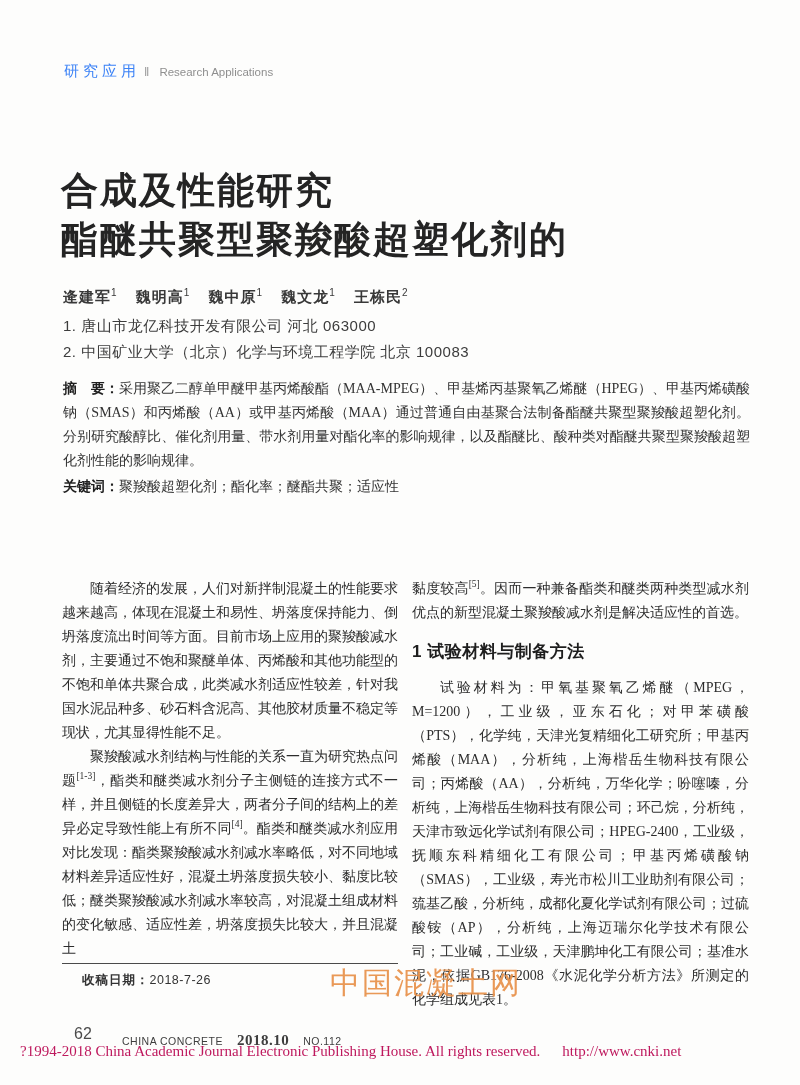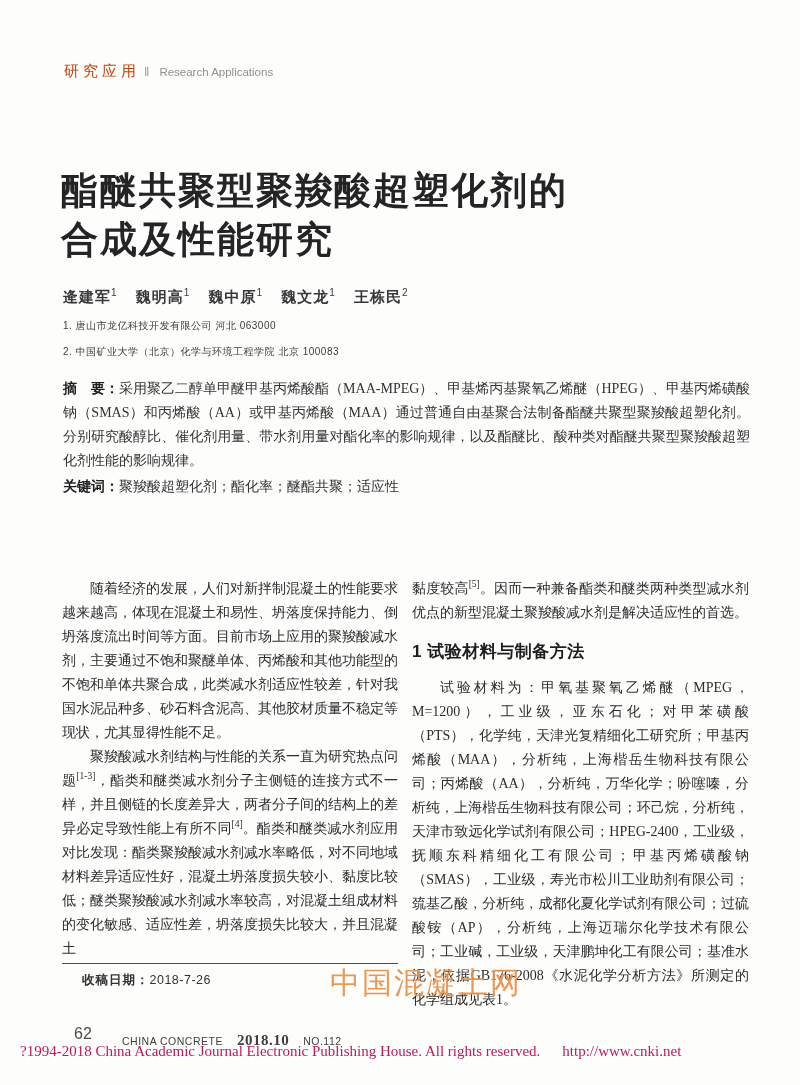--- a/index.html
+++ b/index.html
@@ -12,41 +12,41 @@
     overflow: hidden;
     font-family: "Liberation Sans", sans-serif;
     color: #2d2d2d;
   }
 
   
   .header-row {
     position: absolute; left: 64px; top: 62px;
     color: #8f8f8f; display: flex; align-items: baseline;
   }
-  .cat-cn { font-size: 15px; letter-spacing: 4px; color: #c2410c; }
+  .cat-cn { font-size: 15px; letter-spacing: 4px; color: #3b82f6; }
   .hdr-sep { margin: 0 10px 0 4px; font-size: 13px; color: #9a9a9a; }
   .cat-en { font-size: 11.5px; color: #8f8f8f; }
 
   
   .title {
     position: absolute; left: 61px; top: 166px;
     font-size: 37px; font-weight: bold; color: #242424;
     line-height: 49px; letter-spacing: 2px;
   }
 
   
   .authors {
     position: absolute; left: 63px; top: 287px;
     font-size: 15px; font-weight: bold; color: #383838; letter-spacing: 1px;
   }
   .author { margin-right: 13px; }
   .author sup { font-size: 10px; font-weight: normal; }
   .affiliations {
     position: absolute; left: 63px; top: 313px;
-    font-size: 10px; color: #3c3c3c; line-height: 25.5px; letter-spacing: 0.5px;
+    font-size: 15px; color: #3c3c3c; line-height: 25.5px; letter-spacing: 0.5px;
   }
 
   
   .abstract {
     position: absolute; left: 63px; top: 376px; width: 687px;
     font-family: "Liberation Serif", "DejaVu Serif", serif;
     font-size: 14px; line-height: 24px; color: #333;
     text-align: justify;
   }
   .block-label {
@@ -115,22 +115,22 @@
 
 <div class="page">
 
   <div class="header-row">
     <span class="cat-cn">研究应用</span>
     <span class="hdr-sep">‖</span>
     <span class="cat-en">Research Applications</span>
   </div>
 
   <div class="title">
+    <div>合成及性能研究</div>
     <div>酯醚共聚型聚羧酸超塑化剂的</div>
-    <div>合成及性能研究</div>
   </div>
 
   <div class="authors">
     <span class="author"><span>逄建军</span><sup>1</sup></span>
     <span class="author"><span>魏明高</span><sup>1</sup></span>
     <span class="author"><span>魏中原</span><sup>1</sup></span>
     <span class="author"><span>魏文龙</span><sup>1</sup></span>
     <span class="author"><span>王栋民</span><sup>2</sup></span>
   </div>
 

